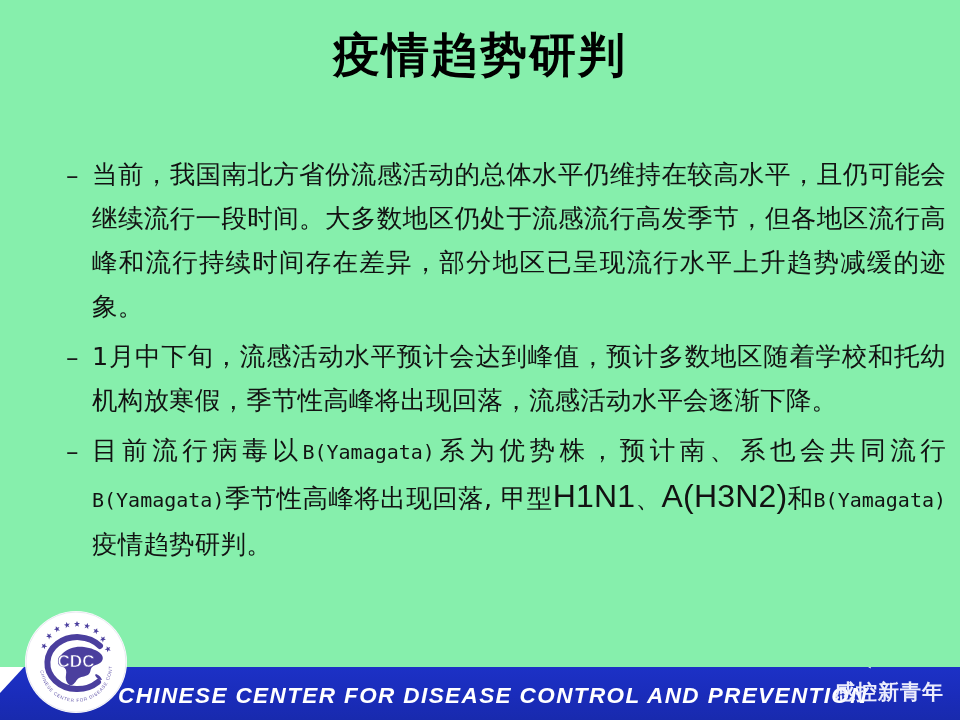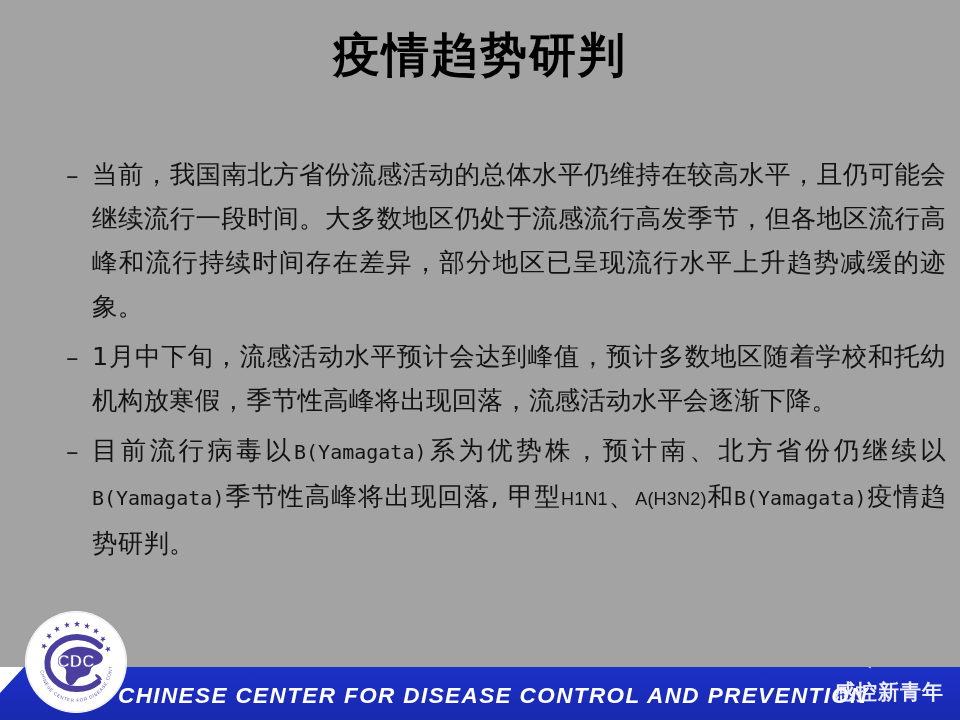--- a/index.html
+++ b/index.html
@@ -7,21 +7,21 @@
   html, body {
     width:960px; height:720px;
     background:#ffffff;
     font-family:"Liberation Sans","DejaVu Sans",sans-serif;
     overflow:hidden;
   }
 
   #slide {
     position:relative;
     width:960px; height:720px;
-    background:#a3a3a3;
+    background:#86efac;
   }
 
   
   .slide-title {
     position:absolute;
     top:26px; left:0; width:960px;
     text-align:center;
     font-family:"DejaVu Sans","Liberation Sans",sans-serif;
     font-size:47px;
     font-weight:bold;
@@ -64,21 +64,21 @@
     letter-spacing:0.2px;
   }
 
   .mono {
     font-family:"DejaVu Sans Mono","Liberation Mono",monospace;
     font-size:20px;
     letter-spacing:0px;
   }
   .sans-lat {
     font-family:"Liberation Sans","DejaVu Sans",sans-serif;
-    font-size:18px;
+    font-size:32px;
   }
 
   
   .footer-band {
     position:absolute;
     left:0; bottom:0;
     width:960px; height:53px;
     background:#1a2ec2;
     background:linear-gradient(180deg,#1c31c6 0%, #1a2cba 55%, #182aae 100%);
     overflow:hidden;
@@ -145,21 +145,21 @@
       <div class="bullet-text"><span>当前，我国南北方省份流感活动的总体水平仍维持在较高水平，且仍可能会继续流行一段时间。大多数地区仍处于流感流行高发季节，但各地区流行高峰和流行持续时间存在差异，部分地区已呈现流行水平上升趋势减缓的迹象。</span></div>
     </div>
 
     <div class="bullet">
       <div class="bullet-dash">–</div>
       <div class="bullet-text"><span>1月中下旬，流感活动水平预计会达到峰值，预计多数地区随着学校和托幼机构放寒假，季节性高峰将出现回落，流感活动水平会逐渐下降。</span></div>
     </div>
 
     <div class="bullet">
       <div class="bullet-dash">–</div>
-      <div class="bullet-text"><span>目前流行病毒以</span><span class="mono">B(Yamagata)</span><span>系为优势株，预计南、北方省份仍继续以</span><span class="mono">B(Yamagata)</span><span>季节性高峰将出现回落, 甲型</span><span class="sans-lat">H1N1</span><span>、</span><span class="sans-lat">A(H3N2)</span><span>和</span><span class="mono">B(Yamagata)</span><span>疫情趋势研判。</span></div>
+      <div class="bullet-text"><span>目前流行病毒以</span><span class="mono">B(Yamagata)</span><span>系为优势株，预计南、系也会共同流行</span><span class="mono">B(Yamagata)</span><span>季节性高峰将出现回落, 甲型</span><span class="sans-lat">H1N1</span><span>、</span><span class="sans-lat">A(H3N2)</span><span>和</span><span class="mono">B(Yamagata)</span><span>疫情趋势研判。</span></div>
     </div>
 
   </div>
 
   <div class="footer-band">
     <div class="band-notch"></div>
     <div class="footer-text">CHINESE CENTER FOR DISEASE CONTROL AND PREVENTION</div>
 
     <div class="wm">
       <span class="wm-icon">

